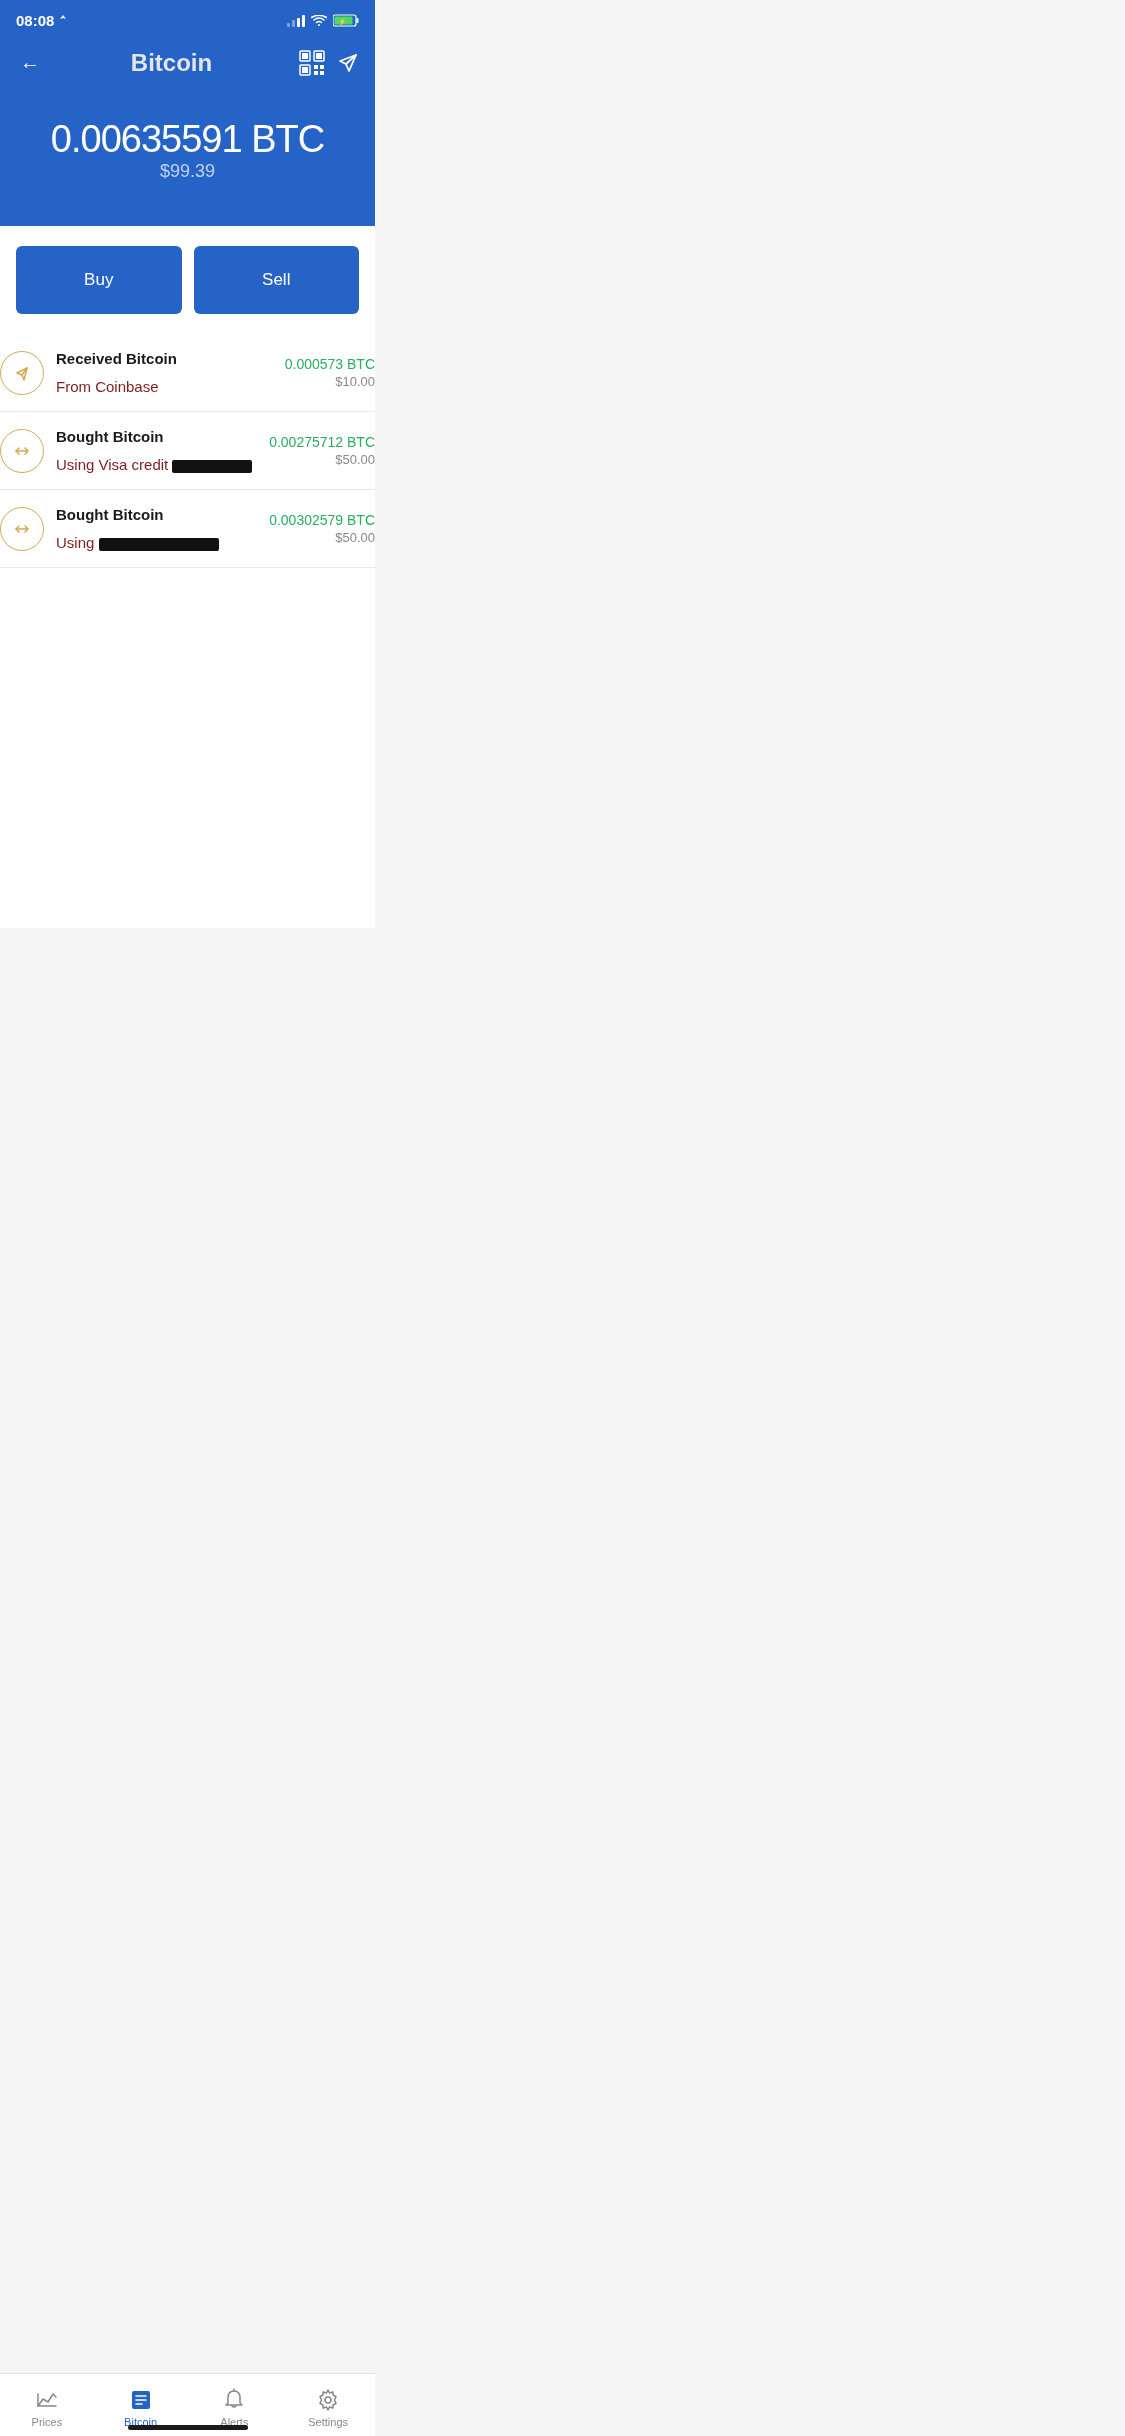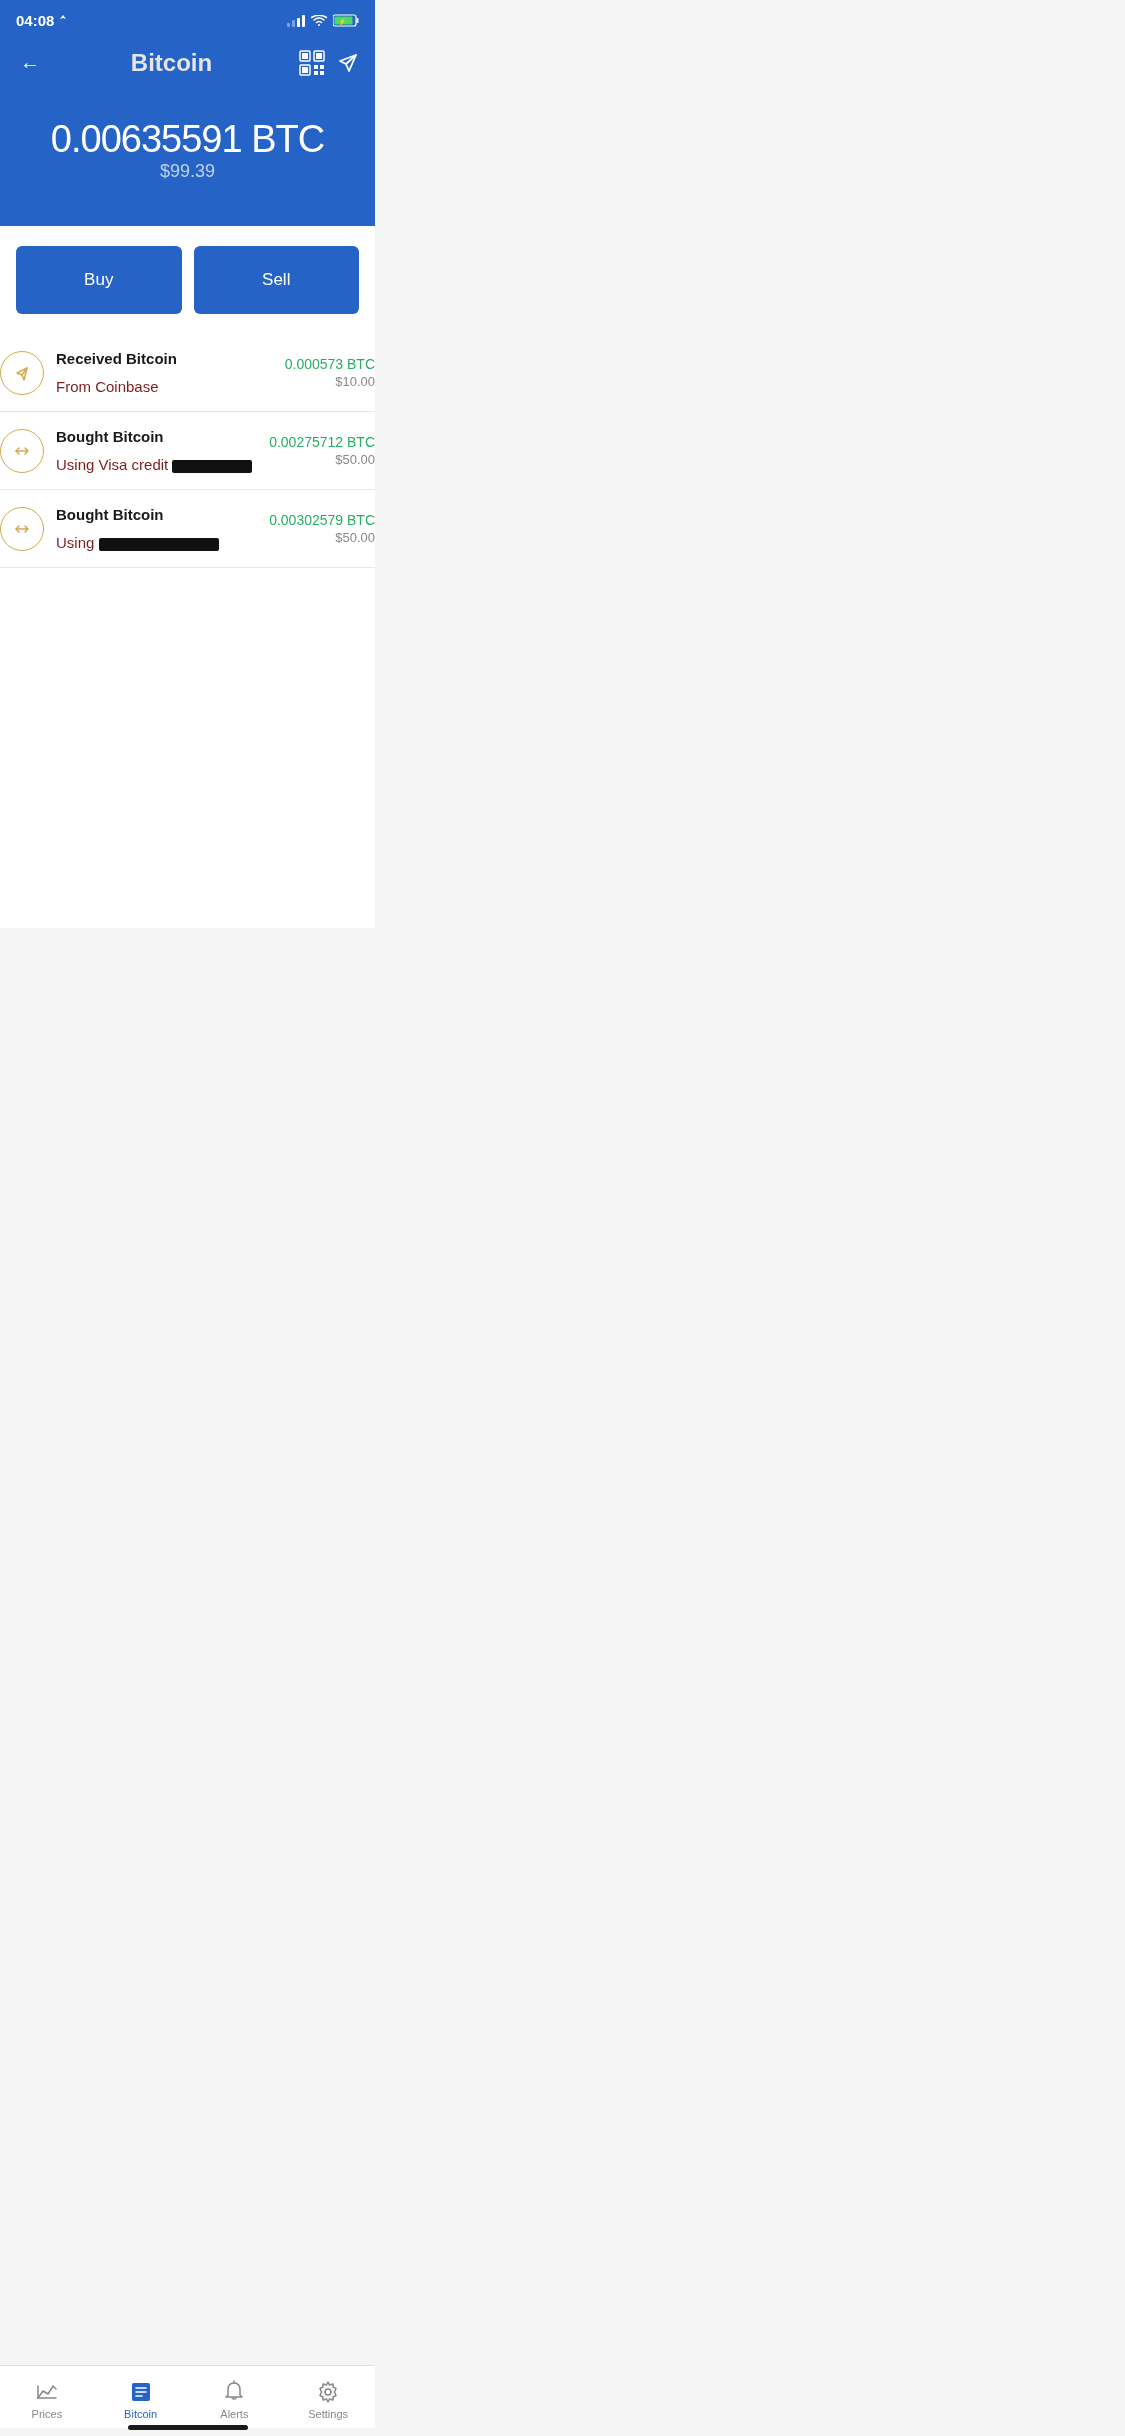--- a/index.html
+++ b/index.html
@@ -179,21 +179,21 @@
 
     
     .bottom-nav {
       background: white;
       border-top: 1px solid #e0e0e0;
       display: flex;
       justify-content: space-around;
       align-items: flex-start;
       padding: 10px 0 4px;
       position: fixed;
-      bottom: 8px;
+      bottom: 0;
       width: 375px;
     }
     .nav-item {
       display: flex;
       flex-direction: column;
       align-items: center;
       gap: 4px;
       cursor: pointer;
       padding: 4px 16px;
       flex: 1;
@@ -207,21 +207,21 @@
     }
 
     
     svg { display: block; }
   </style>
 </head>
 <body>
 
 <div class="status-bar">
   <div class="status-time">
-    <span>04:08</span>
+    <span>08:08</span>
     <svg width="10" height="12" viewBox="0 0 10 12">
       <path d="M5 0 L8 4 L5 3 L2 4 Z" fill="white"></path>
     </svg>
   </div>
   <div class="status-icons">
     <div class="signal-bars">
       <div class="signal-bar dim" style="height:4px"></div>
       <div class="signal-bar dim" style="height:7px"></div>
       <div class="signal-bar" style="height:9px"></div>
       <div class="signal-bar" style="height:12px"></div>

